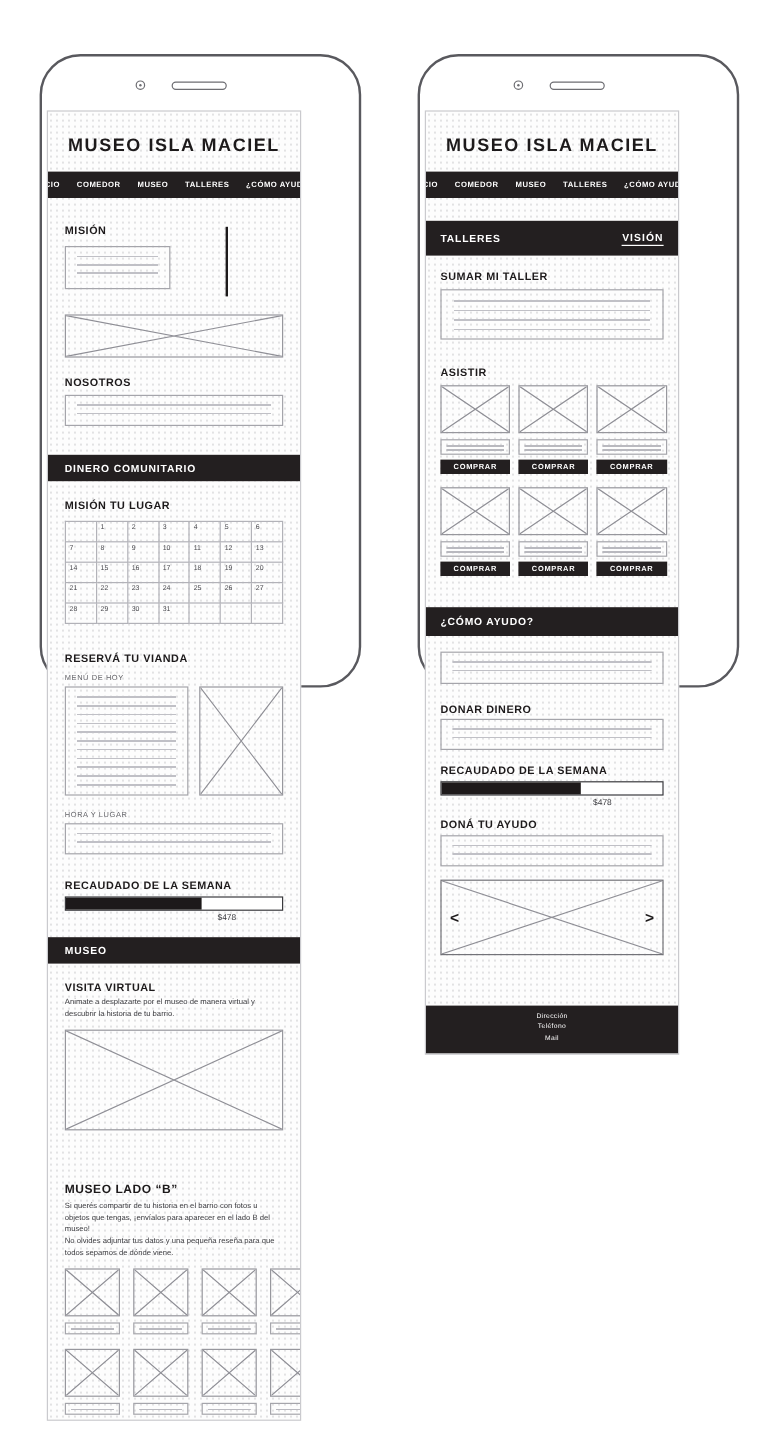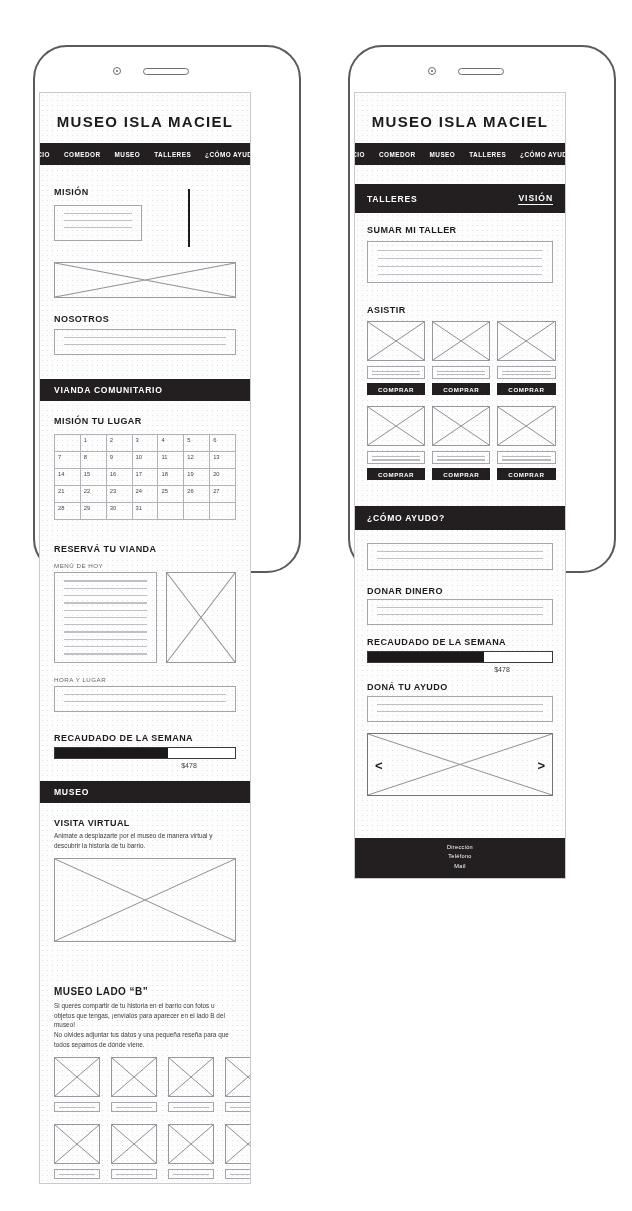--- a/index.html
+++ b/index.html
@@ -134,21 +134,21 @@
       <div class="pad xbox mt15" style="height:36px;">
         <svg viewBox="0 0 10 10" preserveAspectRatio="none">
             <path d="M0 0 L10 10 M10 0 L0 10" stroke="#8f8f96" stroke-width="1" vector-effect="non-scaling-stroke" fill="none"></path>
           </svg>
       </div>
 
       <div class="pad h-sec mt16">NOSOTROS</div>
       <div class="pad wire lines mt5" style="height:26px;"></div>
 
       <div class="section-bar mt24" style="height:22px;">
-        <span class="bar-label">VIANDA COMUNITARIO</span>
+        <span class="bar-label">DINERO COMUNITARIO</span>
       </div>
 
       <div class="pad h-sec mt15">MISIÓN TU LUGAR</div>
 
       <div class="pad cal mt8">
         <div class="cal-cell"></div>
         <div class="cal-cell">1</div>
         <div class="cal-cell">2</div>
         <div class="cal-cell">3</div>
         <div class="cal-cell">4</div>

